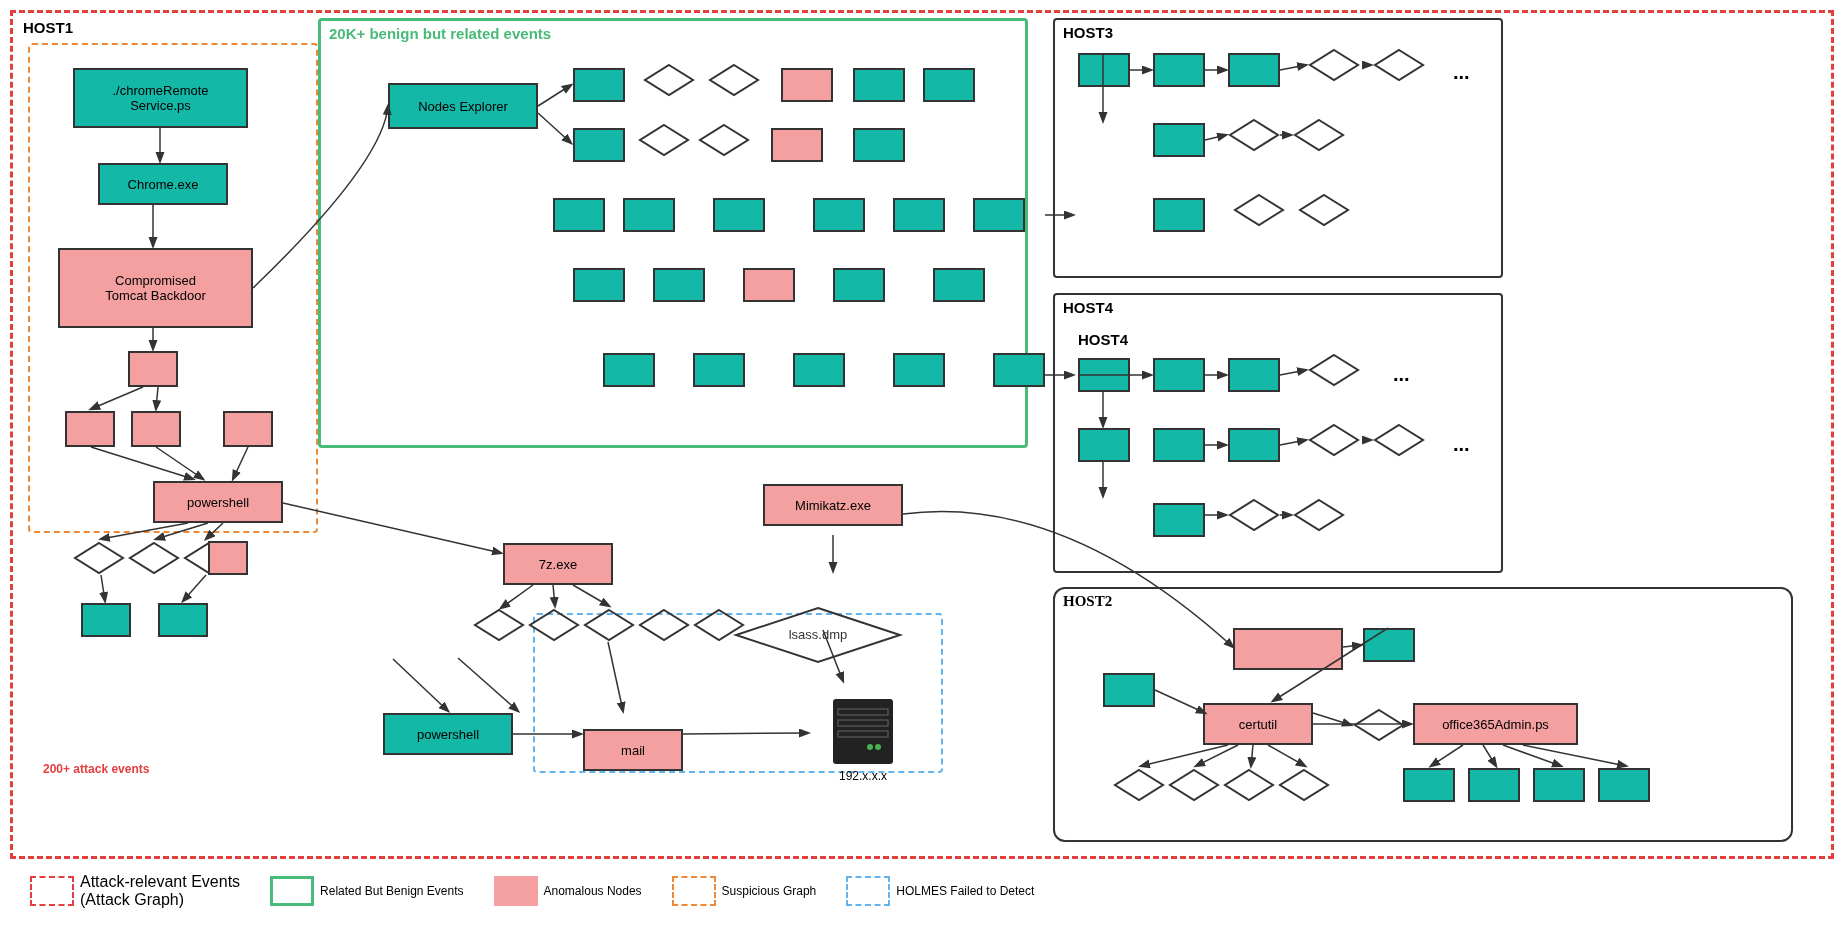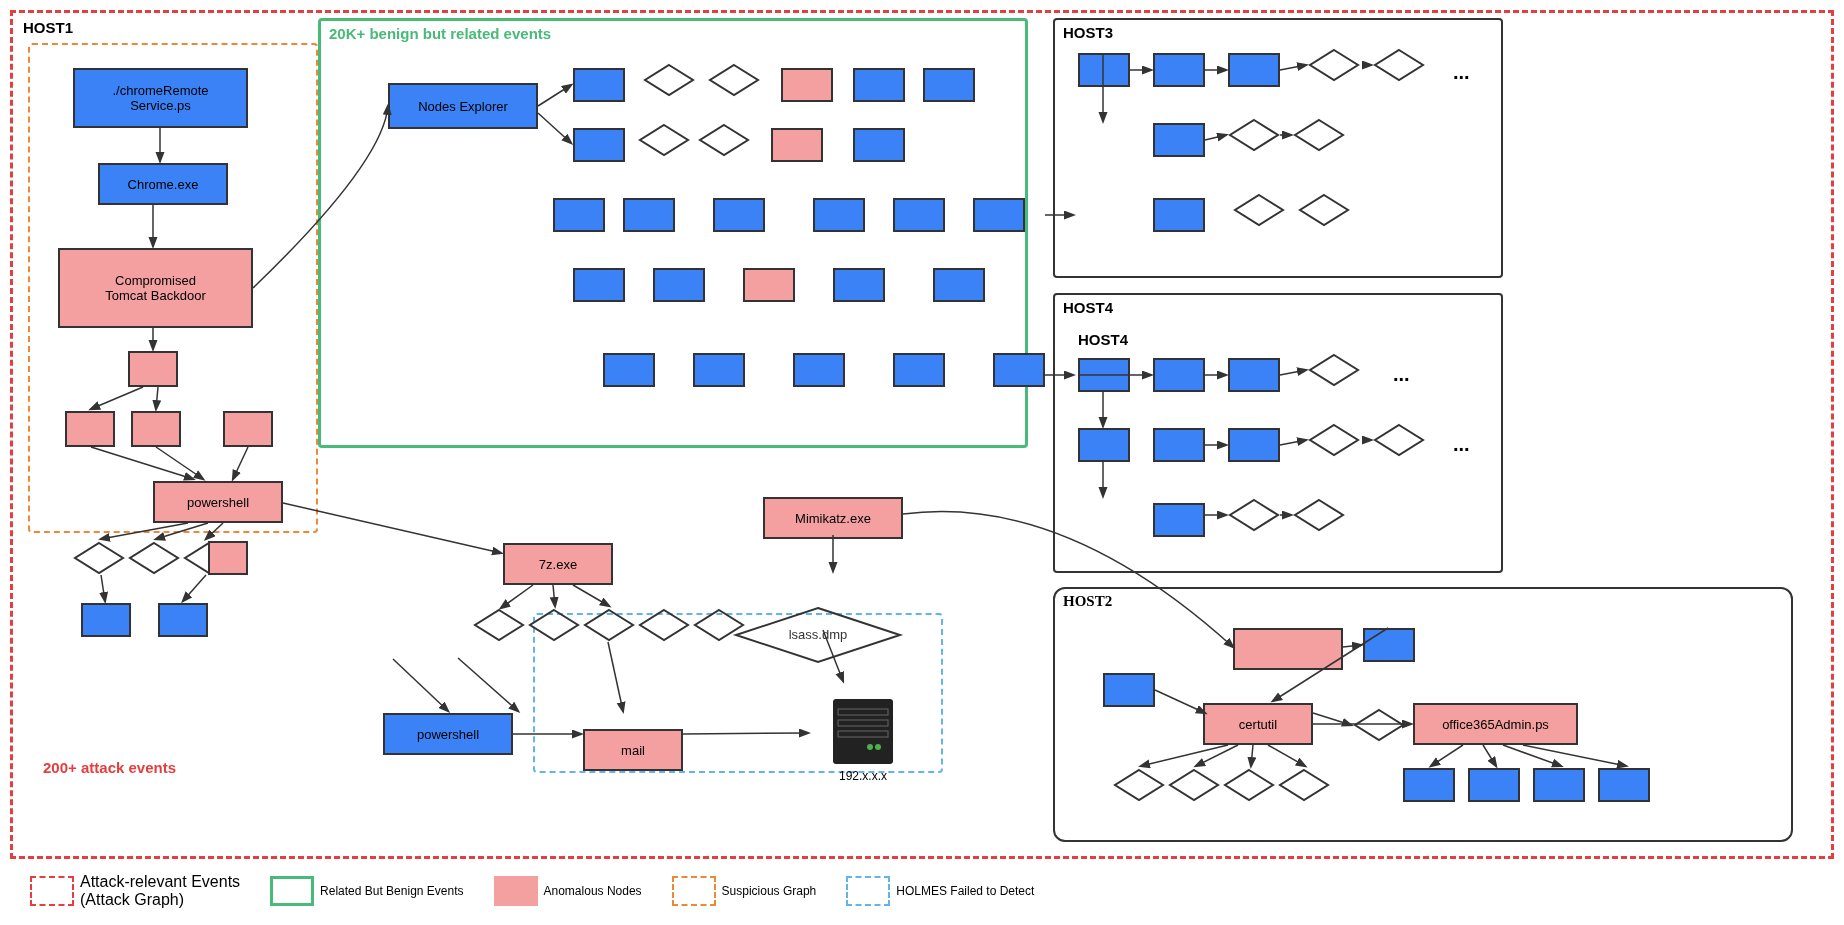--- a/index.html
+++ b/index.html
@@ -31,21 +31,21 @@
     
     .host-label {
       font-size: 15px;
       font-weight: bold;
       position: absolute;
     }
 
     
     .node-box {
       position: absolute;
-      background: #3b82f6;
+      background: #14b8a6;
       border: 2px solid #333;
       display: flex;
       align-items: center;
       justify-content: center;
       text-align: center;
       font-size: 13px;
       font-weight: normal;
     }
     .node-box.pink {
       background: #f4a0a0;
@@ -155,21 +155,21 @@
     </div>
 
     <div class="region-host2" style="left:1040px; top:574px; width:740px; height:255px;">
       <span style="position:absolute; top:4px; left:8px; font-weight:bold; font-size:15px;">HOST2</span>
     </div>
 
     <div class="region-suspicious" style="left:15px; top:30px; width:290px; height:490px;"></div>
 
     <div class="region-holmes" style="left:520px; top:600px; width:410px; height:160px;"></div>
 
-    <span style="position:absolute; bottom:80px; left:30px; color:#e53e3e; font-weight:bold; font-size:15px;">200+ attack events</span>
+    <span style="position:absolute; bottom:80px; left:30px; color:#e53e3e; font-weight:bold; font-size:12px;">200+ attack events</span>
 
     <div class="node-box" style="left:60px; top:55px; width:175px; height:60px;">
       <span style="white-space:pre-line; font-size:13px;">./chromeRemote
 Service.ps</span>
     </div>
 
     <div class="node-box" style="left:85px; top:150px; width:130px; height:42px;">
       <span>Chrome.exe</span>
     </div>
 
@@ -335,21 +335,21 @@
     <div class="node-diamond" style="left:1280px; top:485px;">
       <svg viewBox="0 0 52 34">
           <polygon points="26,2 50,17 26,32 2,17" fill="none" stroke="#333" stroke-width="2"></polygon>
         </svg>
     </div>
 
     <div class="node-box pink" style="left:490px; top:530px; width:110px; height:42px;">
       <span>7z.exe</span>
     </div>
 
-    <div class="node-box pink" style="left:750px; top:484px; width:140px; height:42px;">
+    <div class="node-box pink" style="left:750px; top:471px; width:140px; height:42px;">
       <span>Mimikatz.exe</span>
     </div>
 
     <div style="position:absolute; left:720px; top:592px; width:170px; height:60px;">
       <svg width="170" height="60" style="overflow:visible;">
         <polygon points="85,3 167,30 85,57 3,30" fill="none" stroke="#333" stroke-width="2"></polygon>
         <text x="85" y="34" text-anchor="middle" font-size="13" fill="#333">lsass.dmp</text>
       </svg>
     </div>
 

